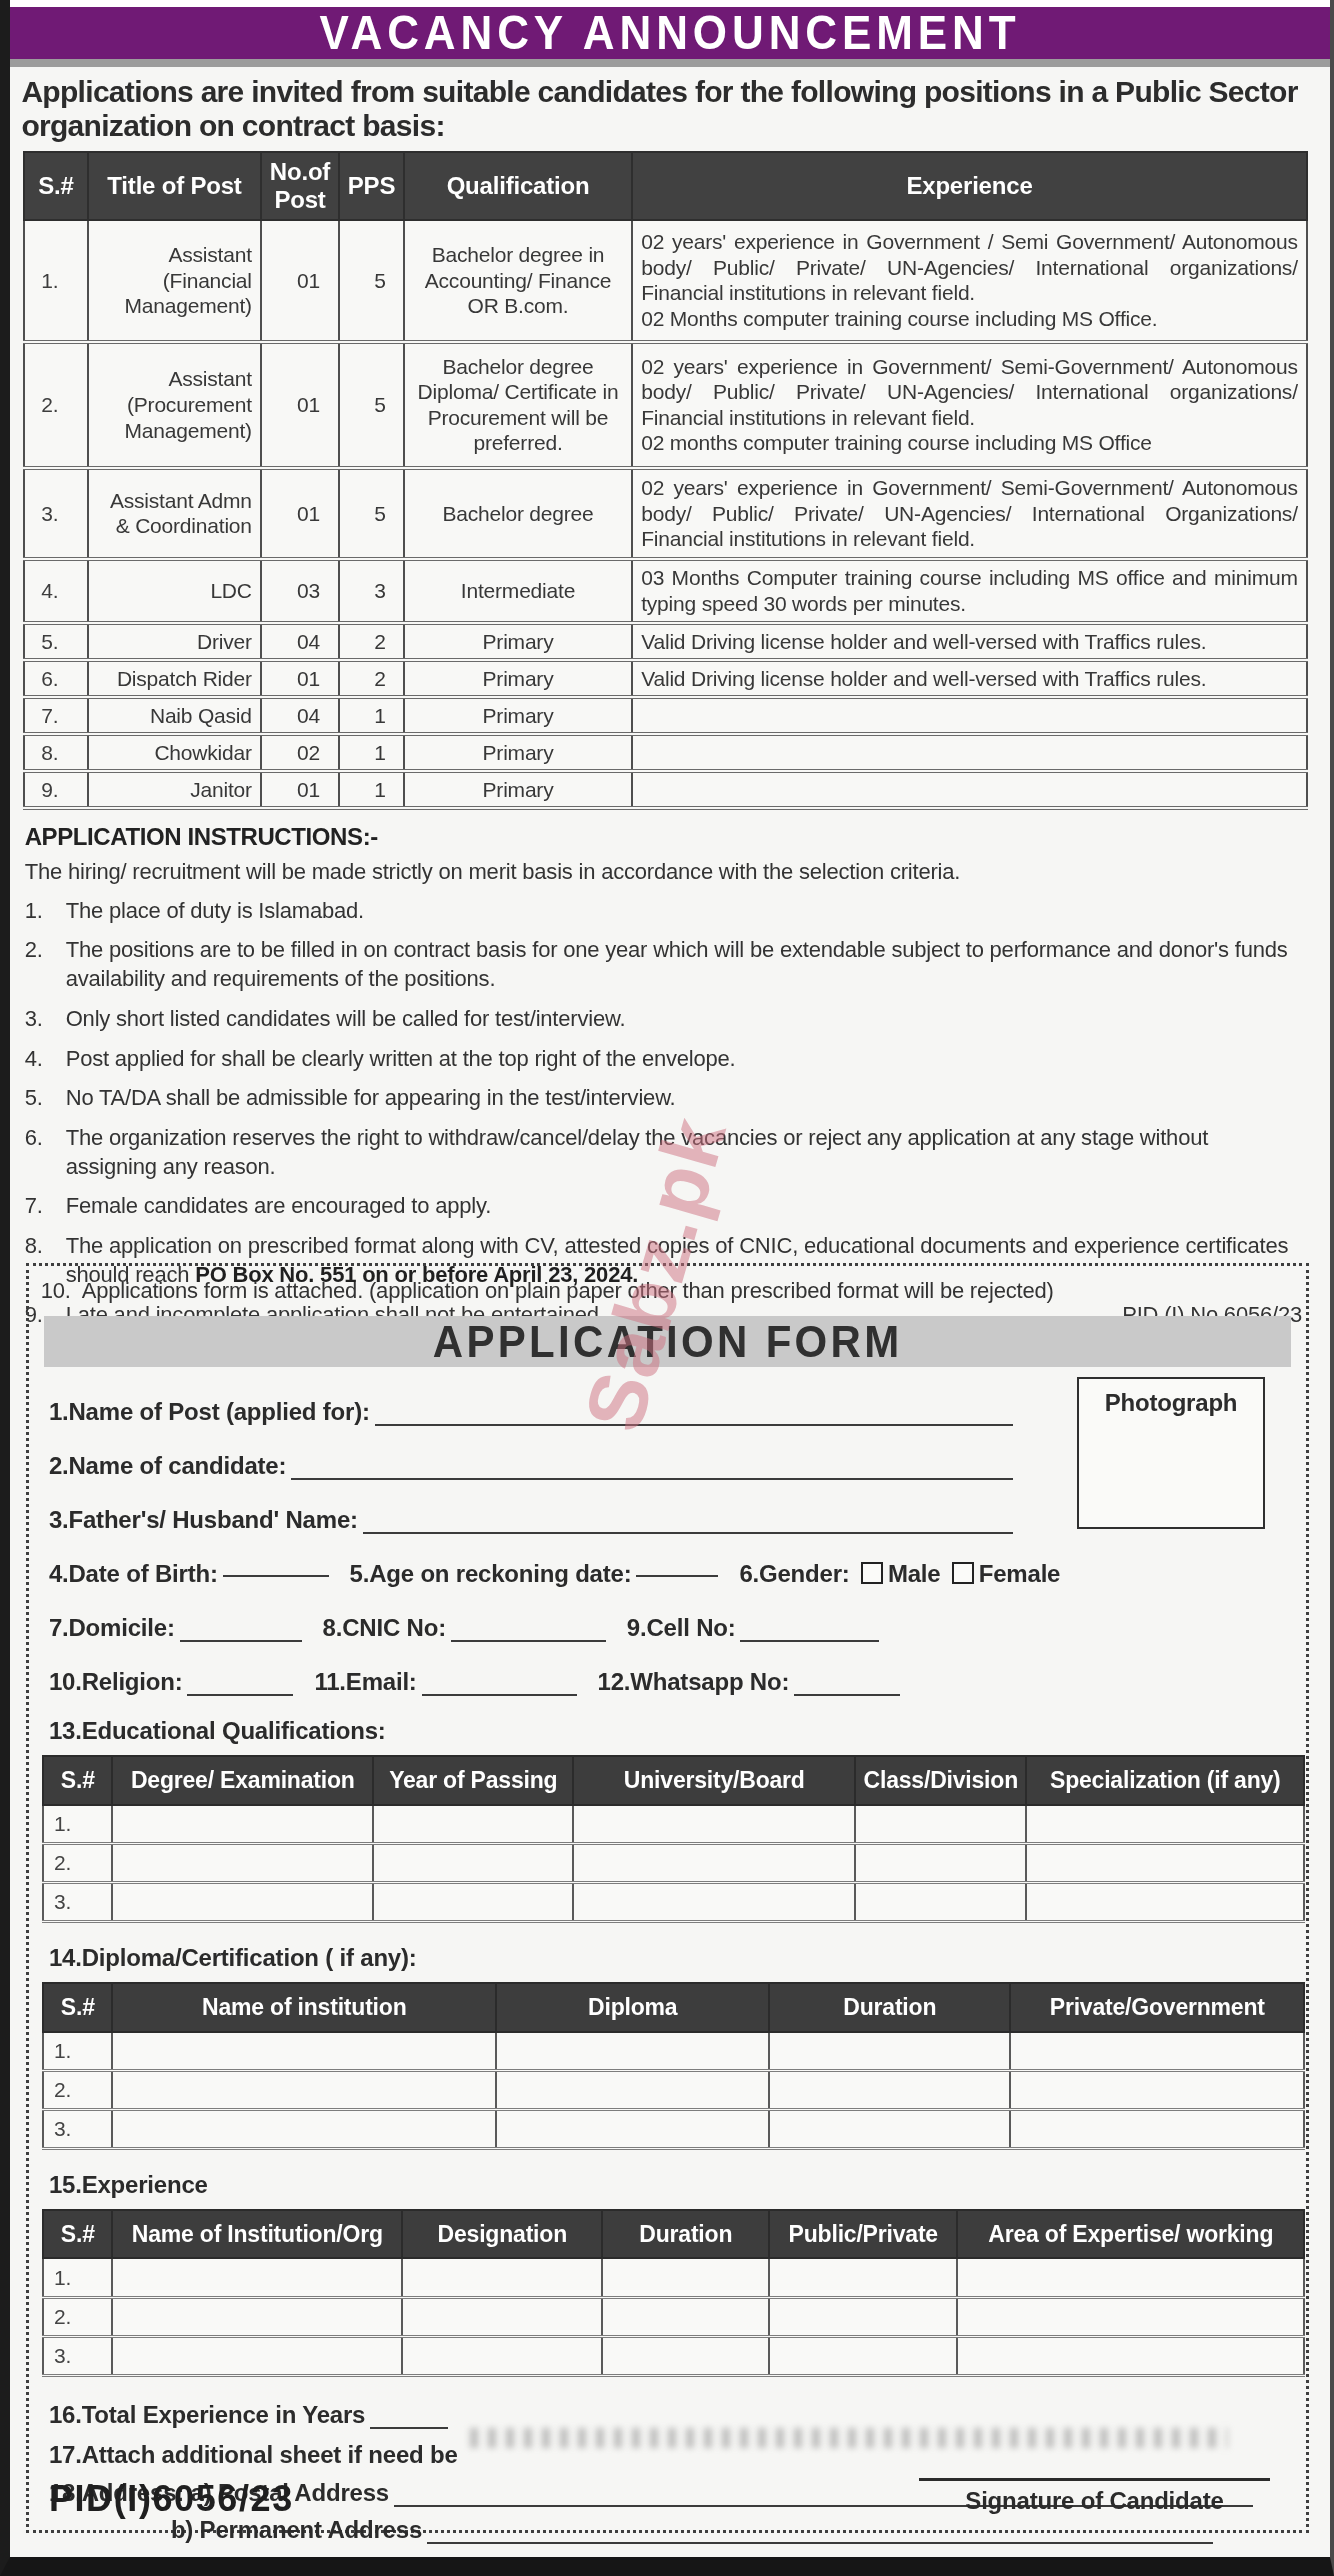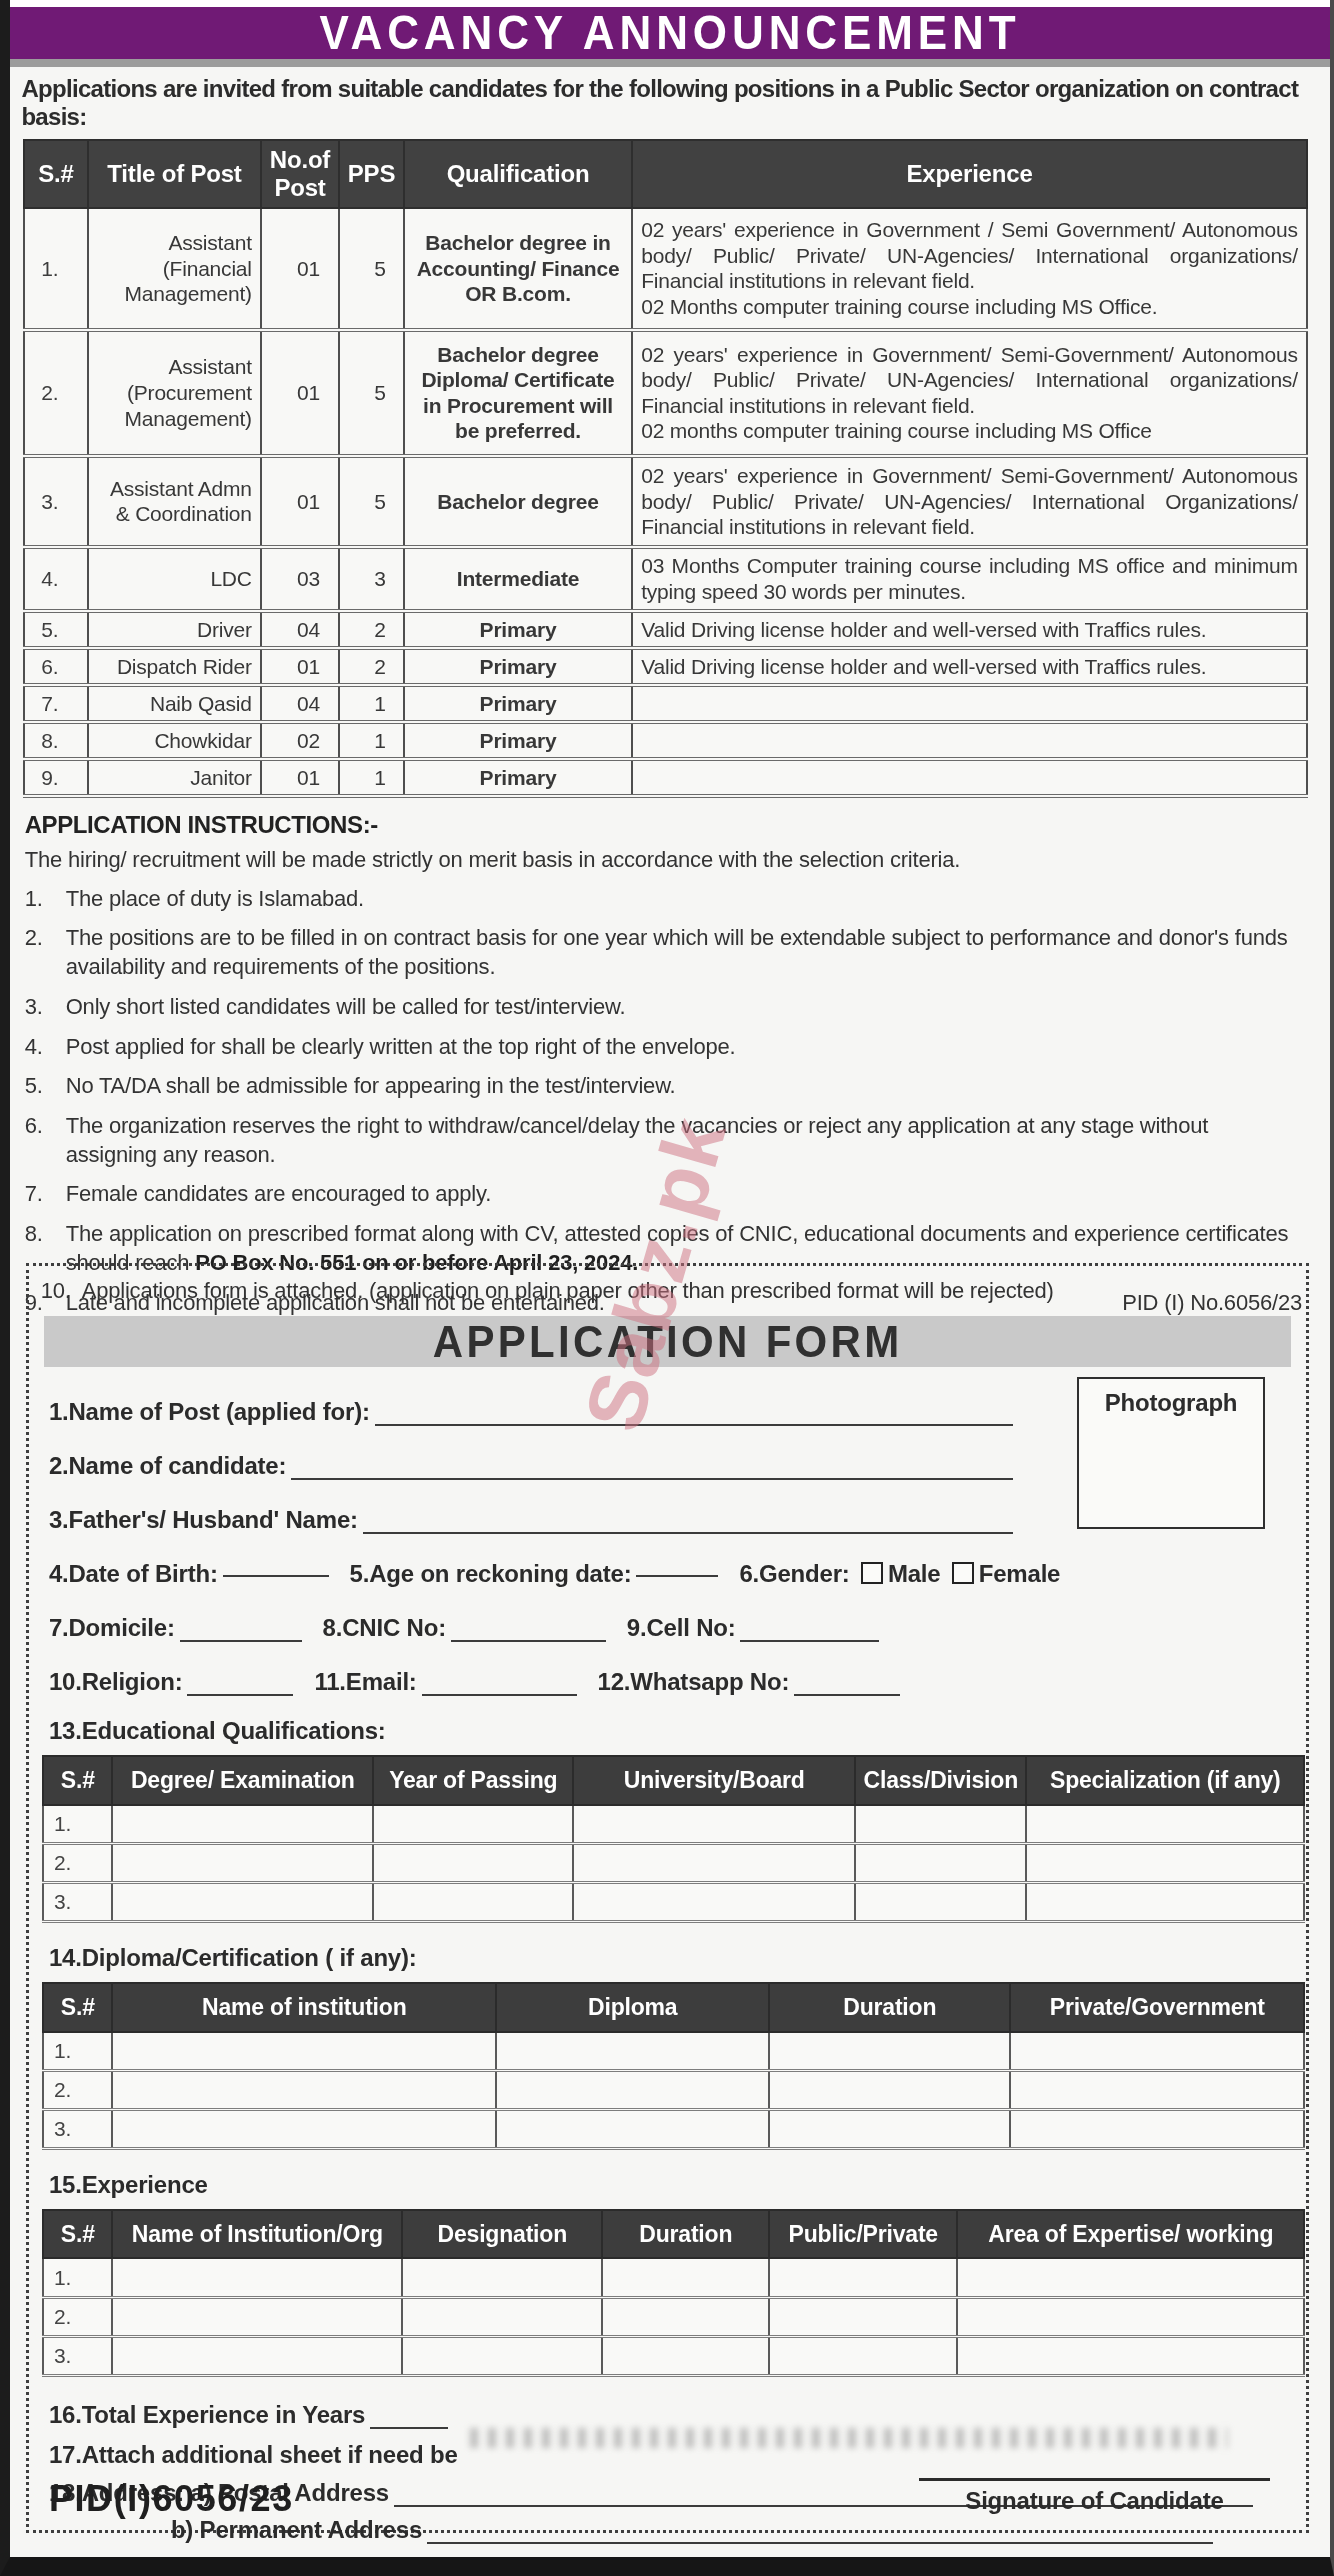--- a/index.html
+++ b/index.html
@@ -10,30 +10,30 @@
     font-family:"Liberation Sans", sans-serif;
     color:#333; letter-spacing:-0.2px;
     border-left:10.6px solid #1c1c1c;
     border-right:4.9px solid #4a4a4a;
     border-bottom:19.6px solid #161616;
   }
   .top-gap { height:6.5px; background:#ffffff; }
   .title-band { background:#701a75; height:52px; display:flex; align-items:center; justify-content:center; }
   .title-band .t { color:#fff; font-weight:bold; font-size:44px; letter-spacing:4.9px; white-space:nowrap; transform:scaleY(1.08); }
   .gray-strip { height:8.2px; background:#9c9c9c; }
-  .intro { padding:8.2px 11.4px 3.3px 11.4px; font-size:24px; font-weight:bold; color:#2c2c2c; letter-spacing:-0.7px; }
+  .intro { padding:8.2px 11.4px 3.3px 11.4px; font-size:30px; font-weight:bold; color:#2c2c2c; letter-spacing:-0.7px; }
 
   
   table.vtable { border-collapse:collapse; margin:4.9px 21px 0 13px; width:1285px; table-layout:fixed; }
   .vtable th { background:#414141; color:#fff; font-size:24px; font-weight:bold; border:2.4px solid #2e2e2e; padding:4.9px 3.3px; text-align:center; }
   .vtable td { border:2.4px solid #4f4f4f; border-bottom:4.1px double #6a6a6a; font-size:21px; color:#383838; padding:3.3px 8.2px; vertical-align:middle; line-height:1.22; background:#f8f8f6; }
   .vtable td.c-sno { text-align:left; padding-left:16.3px; color:#3d3d3d; }
   .vtable td.c-title { text-align:right; }
   .vtable td.c-posts, .vtable td.c-pps { text-align:center;padding-left:25px; }
-  .vtable td.c-qual { text-align:center;font-weight:bold; }
+  .vtable td.c-qual { text-align:center; }
   .vtable td.c-exp { text-align:justify; white-space:pre-line; }
   tr.rh1 { height:122px; } tr.rh2 { height:126px; } tr.rh3 { height:91px; }
   tr.rh4 { height:64px; }  tr.rh5 { height:37px; }
 
   
   .instr { margin:13px 28px 0 14.7px; }
   .instr-h { font-size:24px; font-weight:bold; color:#222; letter-spacing:-0.4px; }
   .instr-lead { font-size:22px; margin-top:8.2px; color:#333; }
   .item { display:flex; margin-top:10.6px; font-size:22px; color:#333; line-height:1.32; }
   .item .n { width:41px; flex:none; }

